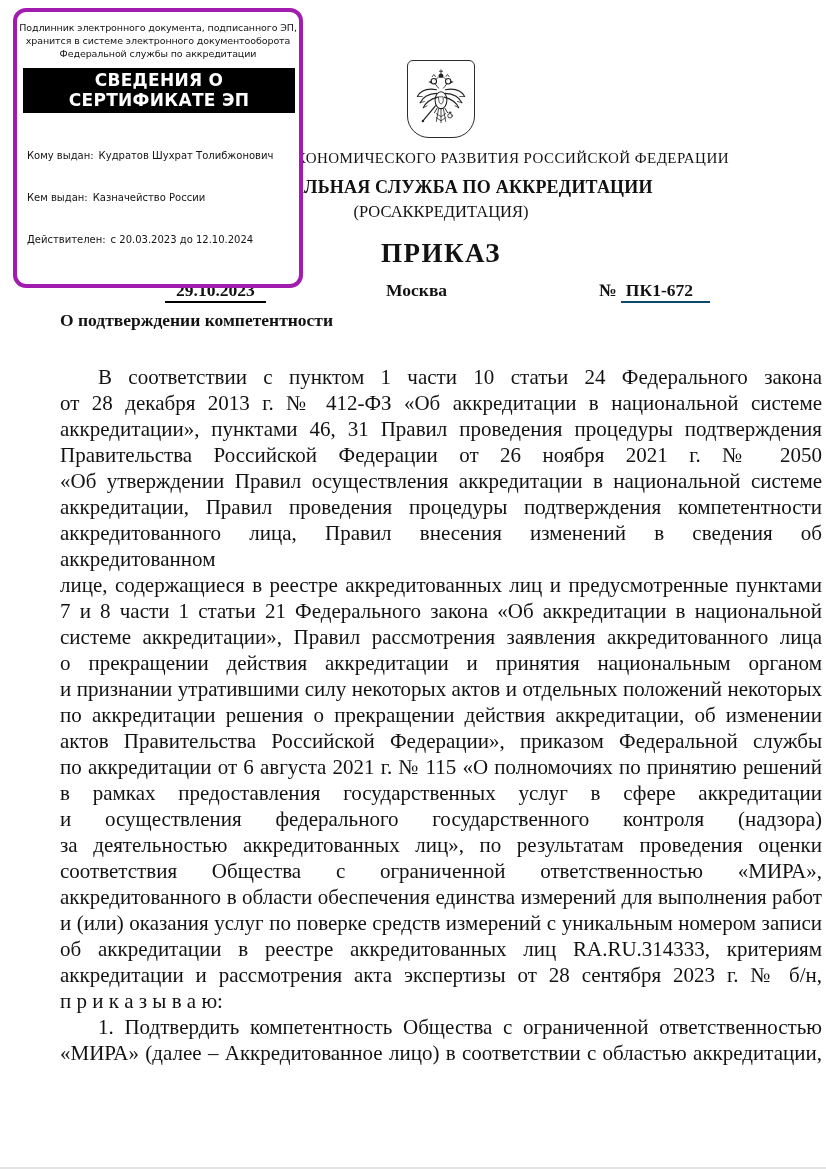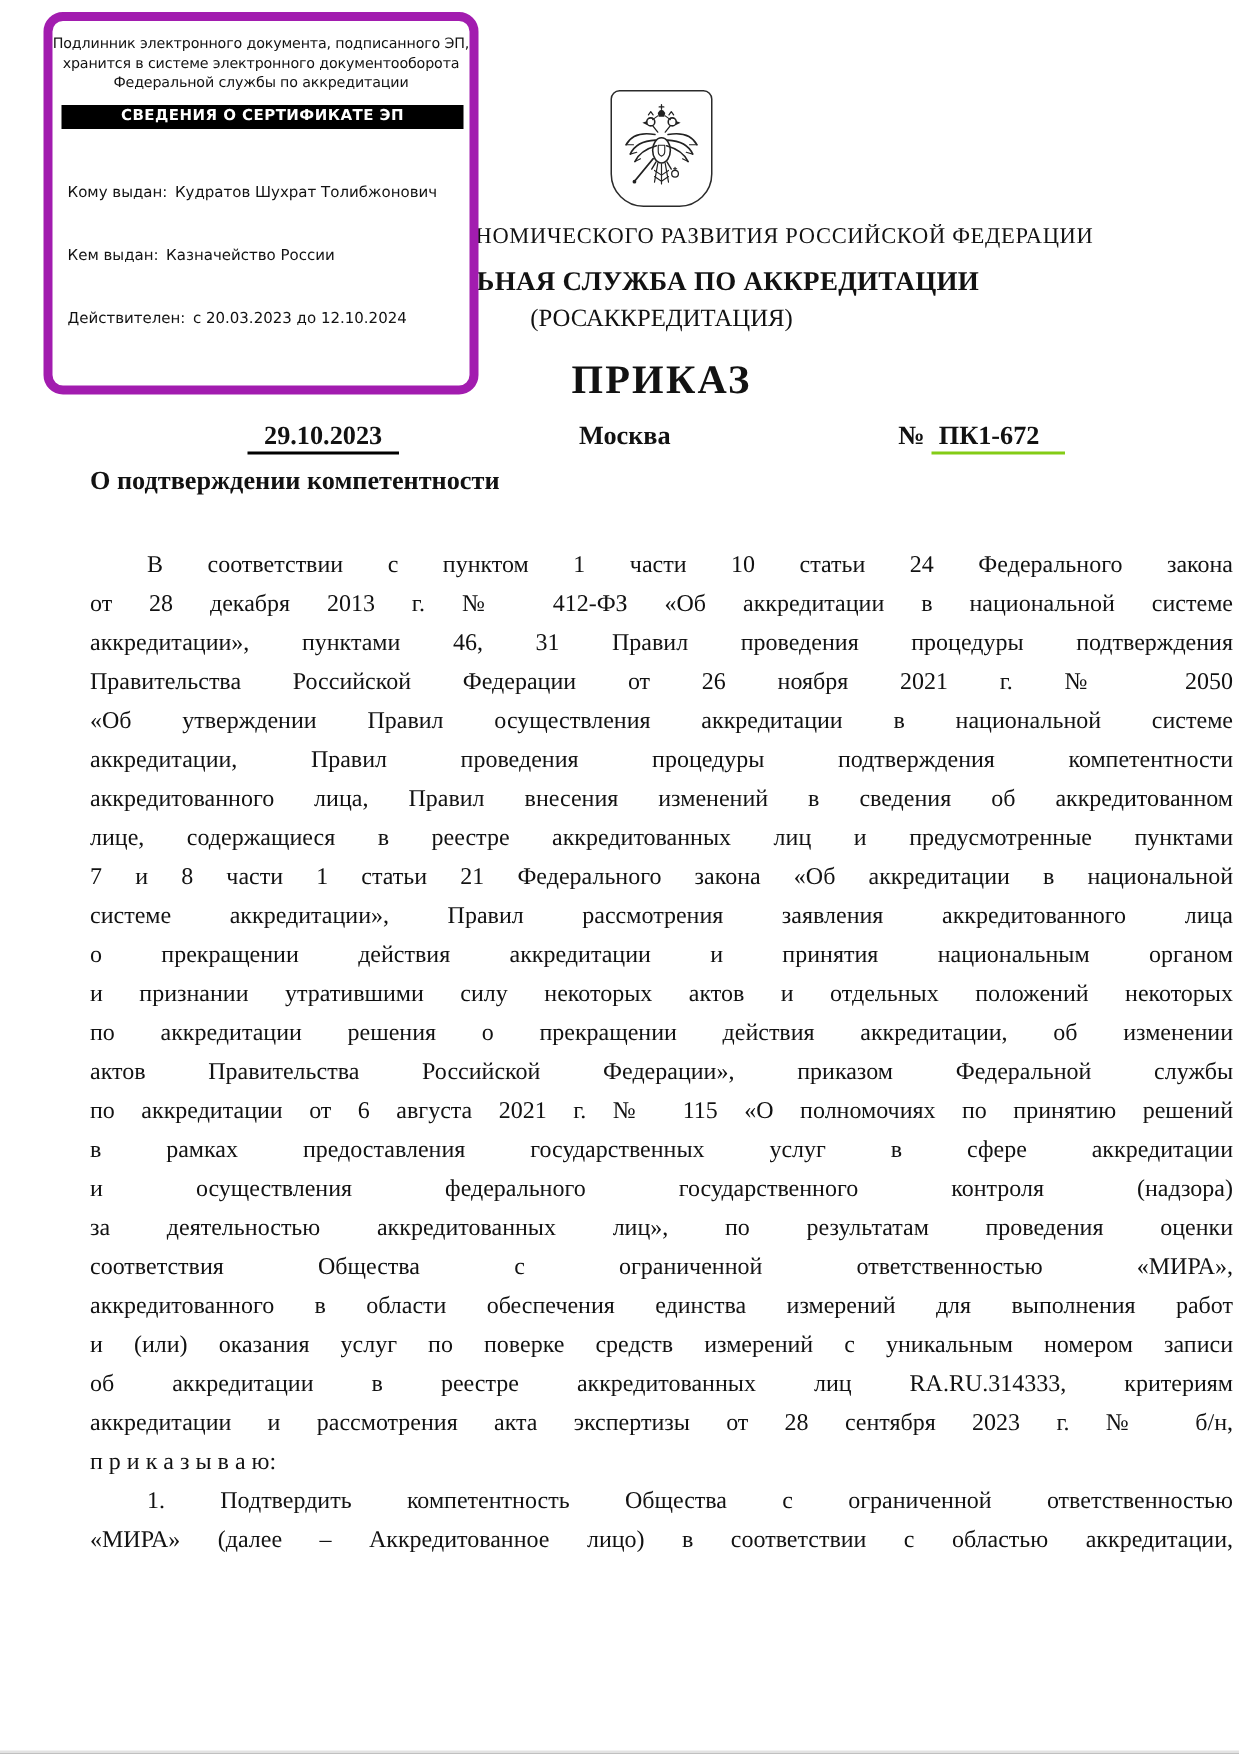--- a/index.html
+++ b/index.html
@@ -7,27 +7,27 @@
   .page {
     width:826px; height:1169px; margin:0 auto; position:relative;
     background:#ffffff; color:#121212;
     font-family:"Liberation Serif", serif; overflow:hidden;
   }
   .content { padding:0 4px 0 60px; }
 
   
   .stamp {
     position:absolute; left:13px; top:8px; width:290px;
-    border:6px solid #a21caf; border-radius:13px; background:#fff;
-    padding:9px 0 9px; font-family:"DejaVu Sans", sans-serif; z-index:2;margin-left:16px;
+    border:4px solid #a21caf; border-radius:13px; background:#fff;
+    padding:9px 0 9px; font-family:"DejaVu Sans", sans-serif; z-index:2;
   }
   .stamp-top { text-align:center; font-size:9.5px; line-height:13px; letter-spacing:-0.1px; white-space:nowrap; }
   .stamp-bar {
     margin:8px 4px 7px 6px; background:#000; color:#fff; text-align:center;
-    font-size:10px; font-weight:bold; letter-spacing:.3px; padding:2px 0 3px;
+    font-size:17px; font-weight:bold; letter-spacing:.3px; padding:2px 0 3px;
   }
   .stamp-fields { padding:1px 6px 0 10px; font-size:10px; line-height:14px; white-space:pre; }
   .stamp-field span { display:inline; }
   .stamp-field .lbl { margin-right:5px; }
 
   
   .emblem-row { padding-top:60px; display:flex; justify-content:center; }
   .emblem-frame {
     width:68px; height:78px; border:1.6px solid #2b2b2b;
     border-radius:6px 6px 22px 22px; background:#fff;
@@ -41,26 +41,26 @@
   .service  { font-size:18px; font-weight:bold; margin-top:10px; letter-spacing:.2px; }
   .service-short { font-size:16.5px; margin-top:4px; }
 
   .order-title { text-align:center; font-size:27px; font-weight:bold; letter-spacing:1.5px; margin-top:16px; }
 
   .date-row { position:relative; height:26px; margin-top:11px; font-weight:bold; font-size:17.5px; }
   .date-cell { position:absolute; left:105px; top:0; }
   .city-cell { position:absolute; left:326px; top:0; }
   .num-cell  { position:absolute; right:112px; top:0; white-space:nowrap; }
   .u-date { border-bottom:2px solid #000; padding:0 11px 1px; }
-  .u-num  { border-bottom:2px solid #84cc16; padding:0 17px 1px 5px; }
+  .u-num  { border-bottom:2px solid #0c4a6e; padding:0 17px 1px 5px; }
 
   .subject { text-align:left; font-weight:bold; font-size:17.5px; line-height:21.5px; margin-top:4px; }
 
   
-  .body-text { margin-top:32px; font-size:16px; line-height:26px; }
+  .body-text { margin-top:32px; font-size:21px; line-height:26px; }
   .bline { text-align:justify; text-align-last:justify; }
   .bline.indent { padding-left:38px; }
   .bline.last { text-align-last:left; }
 
   .page-bottom-edge { position:absolute; left:0; right:0; bottom:0; height:2px; background:#e3e3e3; }
 </style>
 </head>
 <body>
 
 <div class="page">

